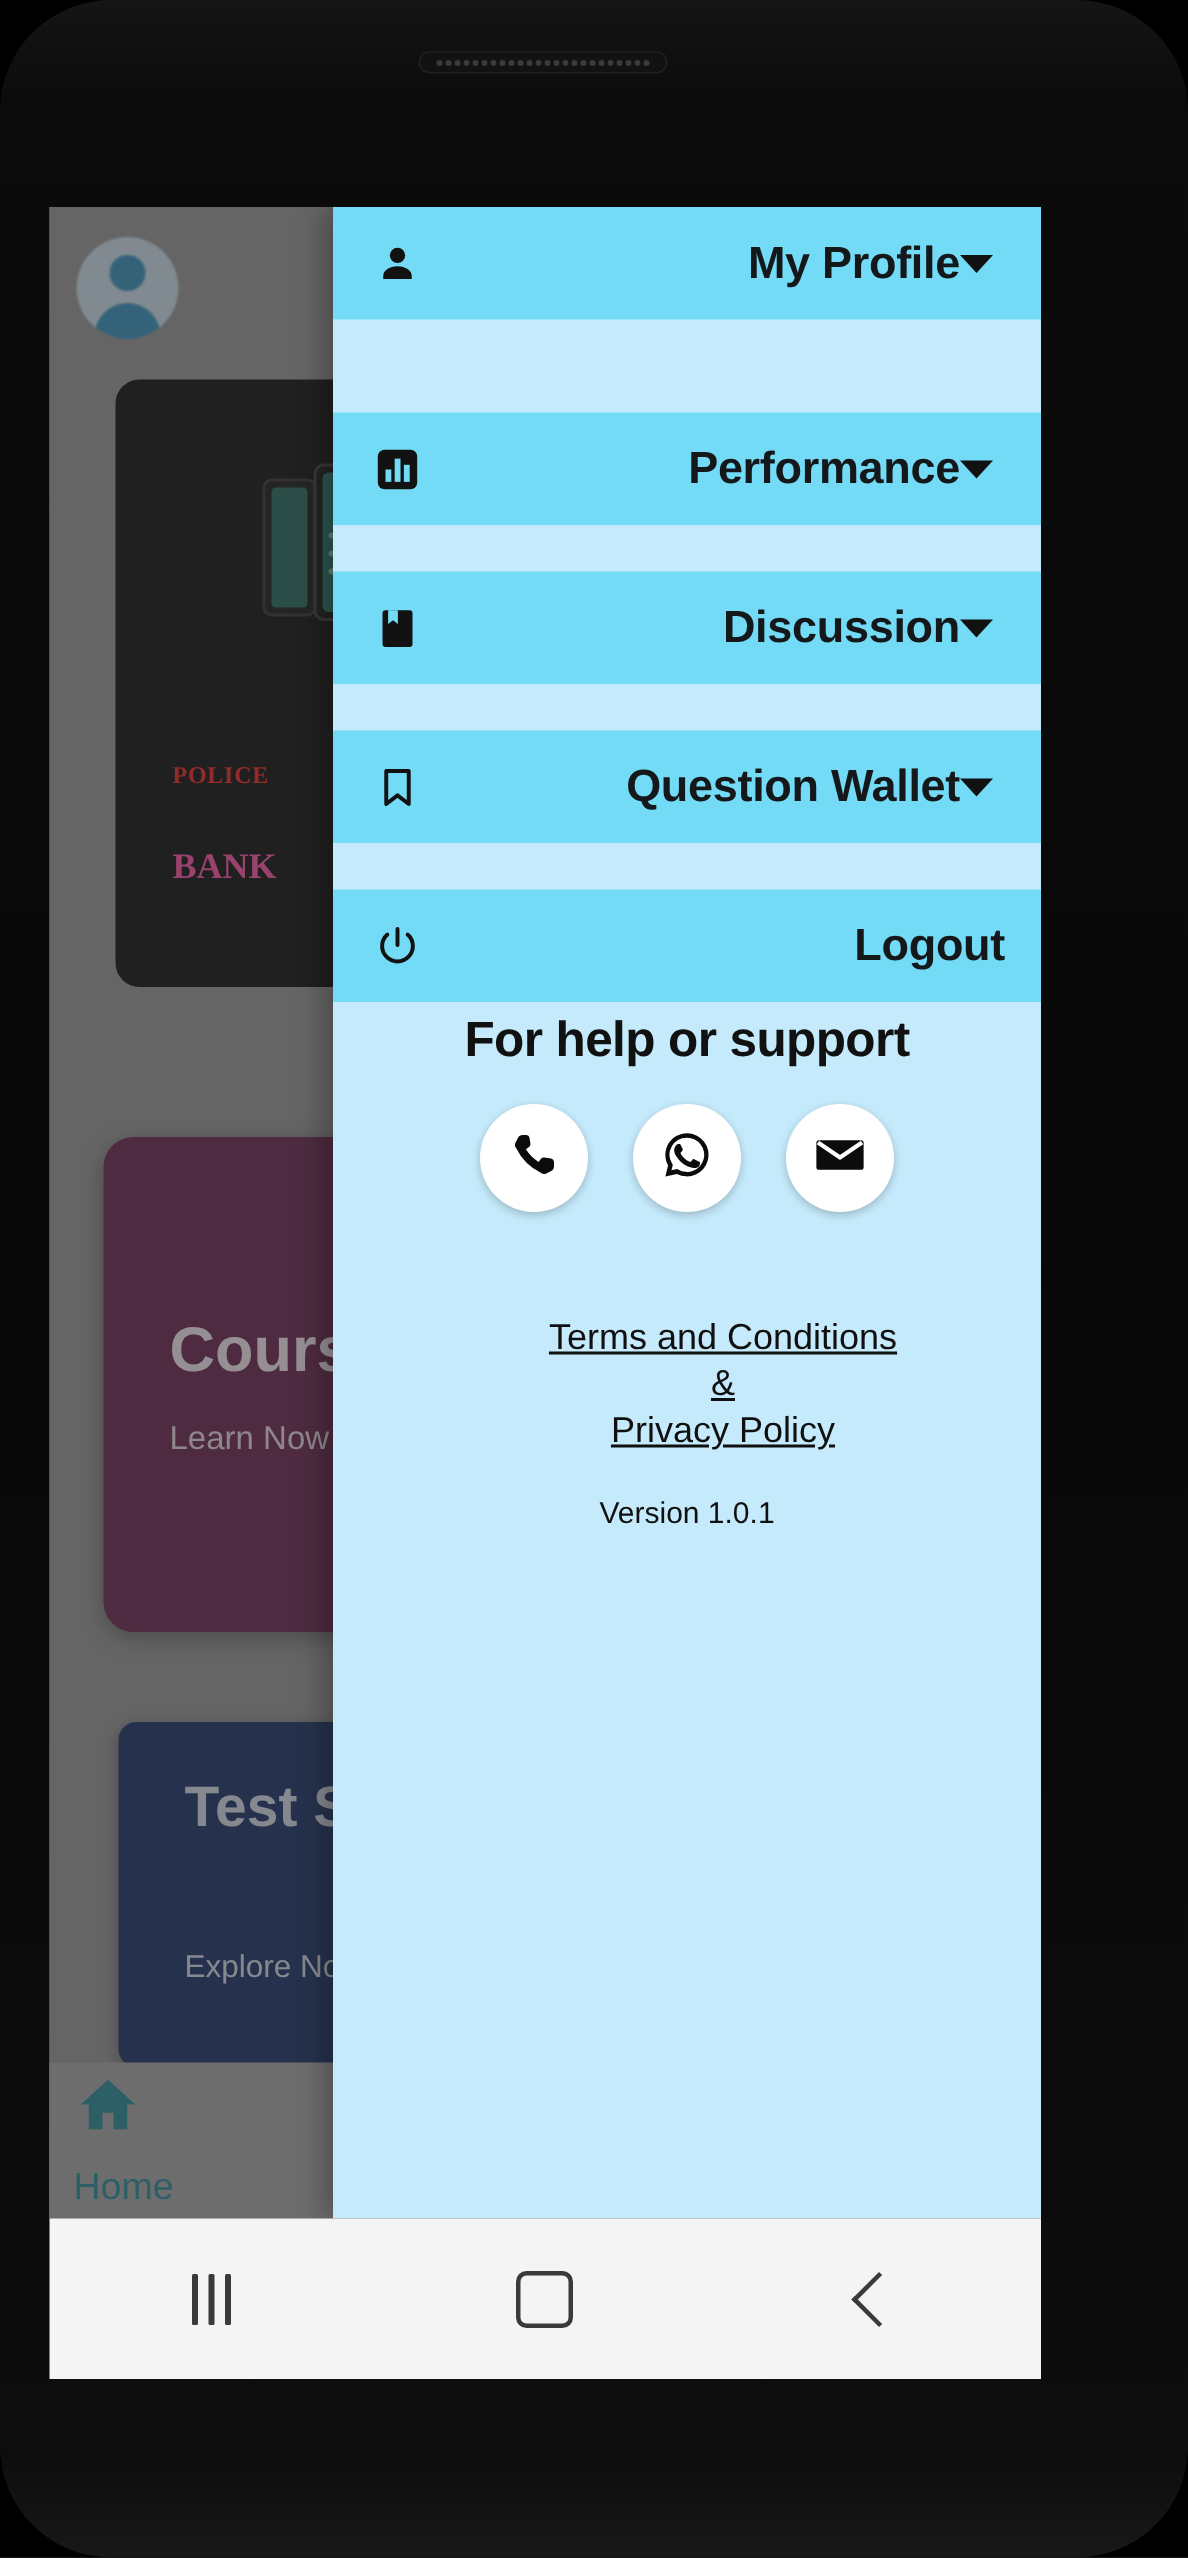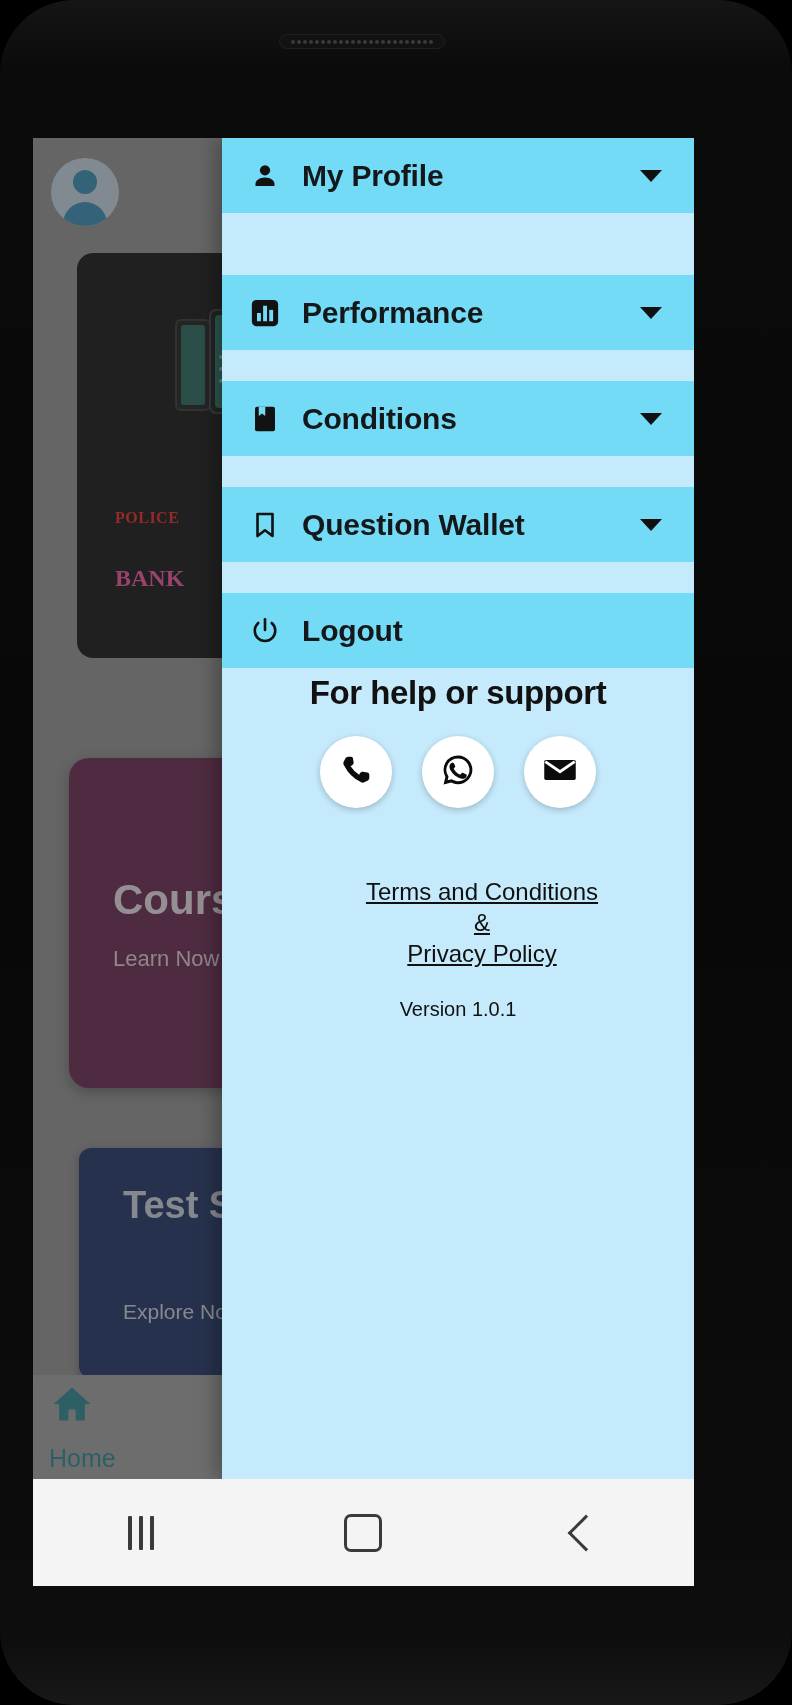--- a/index.html
+++ b/index.html
@@ -186,20 +186,21 @@
   }
   .menu-list{
     display:flex; flex-direction:column;
   }
   .menu-row{
     height:75px;
     background:#73dbf6;
     display:flex; align-items:center;
     padding:0 24px 0 26px;
     position:relative;
+    text-align:right;
   }
   .menu-gap{ height:31px; background:#c5eafb; }
   .menu-icon{
     width:34px; height:34px;
     display:flex; align-items:center; justify-content:center;
     flex:0 0 34px; color:#121212;
   }
   .menu-label{
     margin-left:20px;
     font-size:30px;
@@ -394,21 +395,21 @@
         </div>
         <div class="menu-gap"></div>
 
         <div class="menu-row">
           <span class="menu-icon">
             <svg width="30" height="30" viewBox="0 0 24 24">
                 <rect x="4" y="2.2" width="16" height="19.6" rx="1.6" fill="#121212"></rect>
                 <path d="M7 2.2h5.2v7.4L9.6 7.6 7 9.6z" fill="#73dbf6"></path>
               </svg>
           </span>
-          <span class="menu-label">Conditions</span>
+          <span class="menu-label">Discussion</span>
           <span class="caret"></span>
         </div>
         <div class="menu-gap"></div>
 
         <div class="menu-row">
           <span class="menu-icon">
             <svg width="30" height="30" viewBox="0 0 24 24" fill="none" stroke="#121212" stroke-width="2.1">
                 <path d="M6 3.2h12v17.6l-6-4.6-6 4.6z" stroke-linejoin="round"></path>
               </svg>
           </span>

